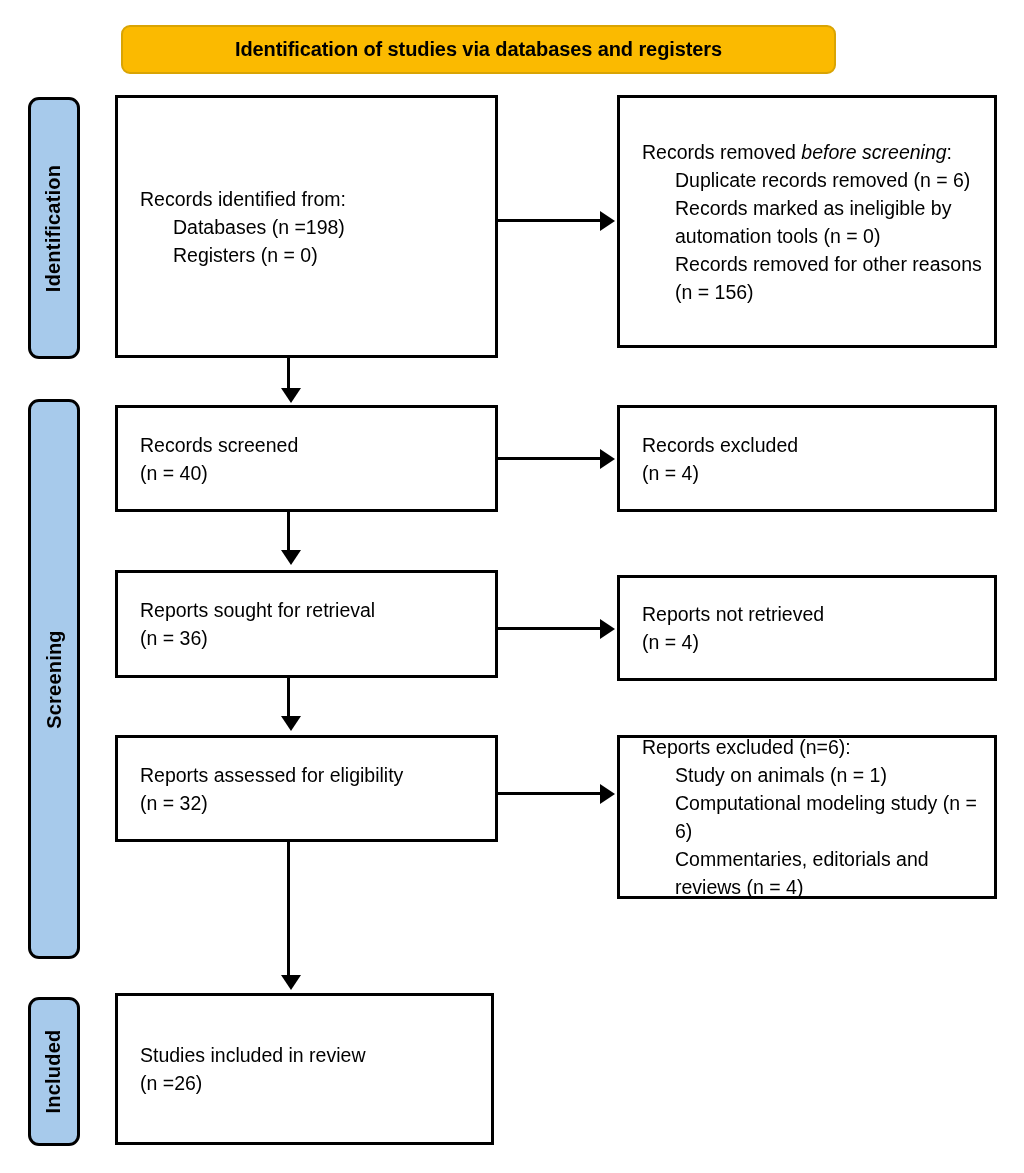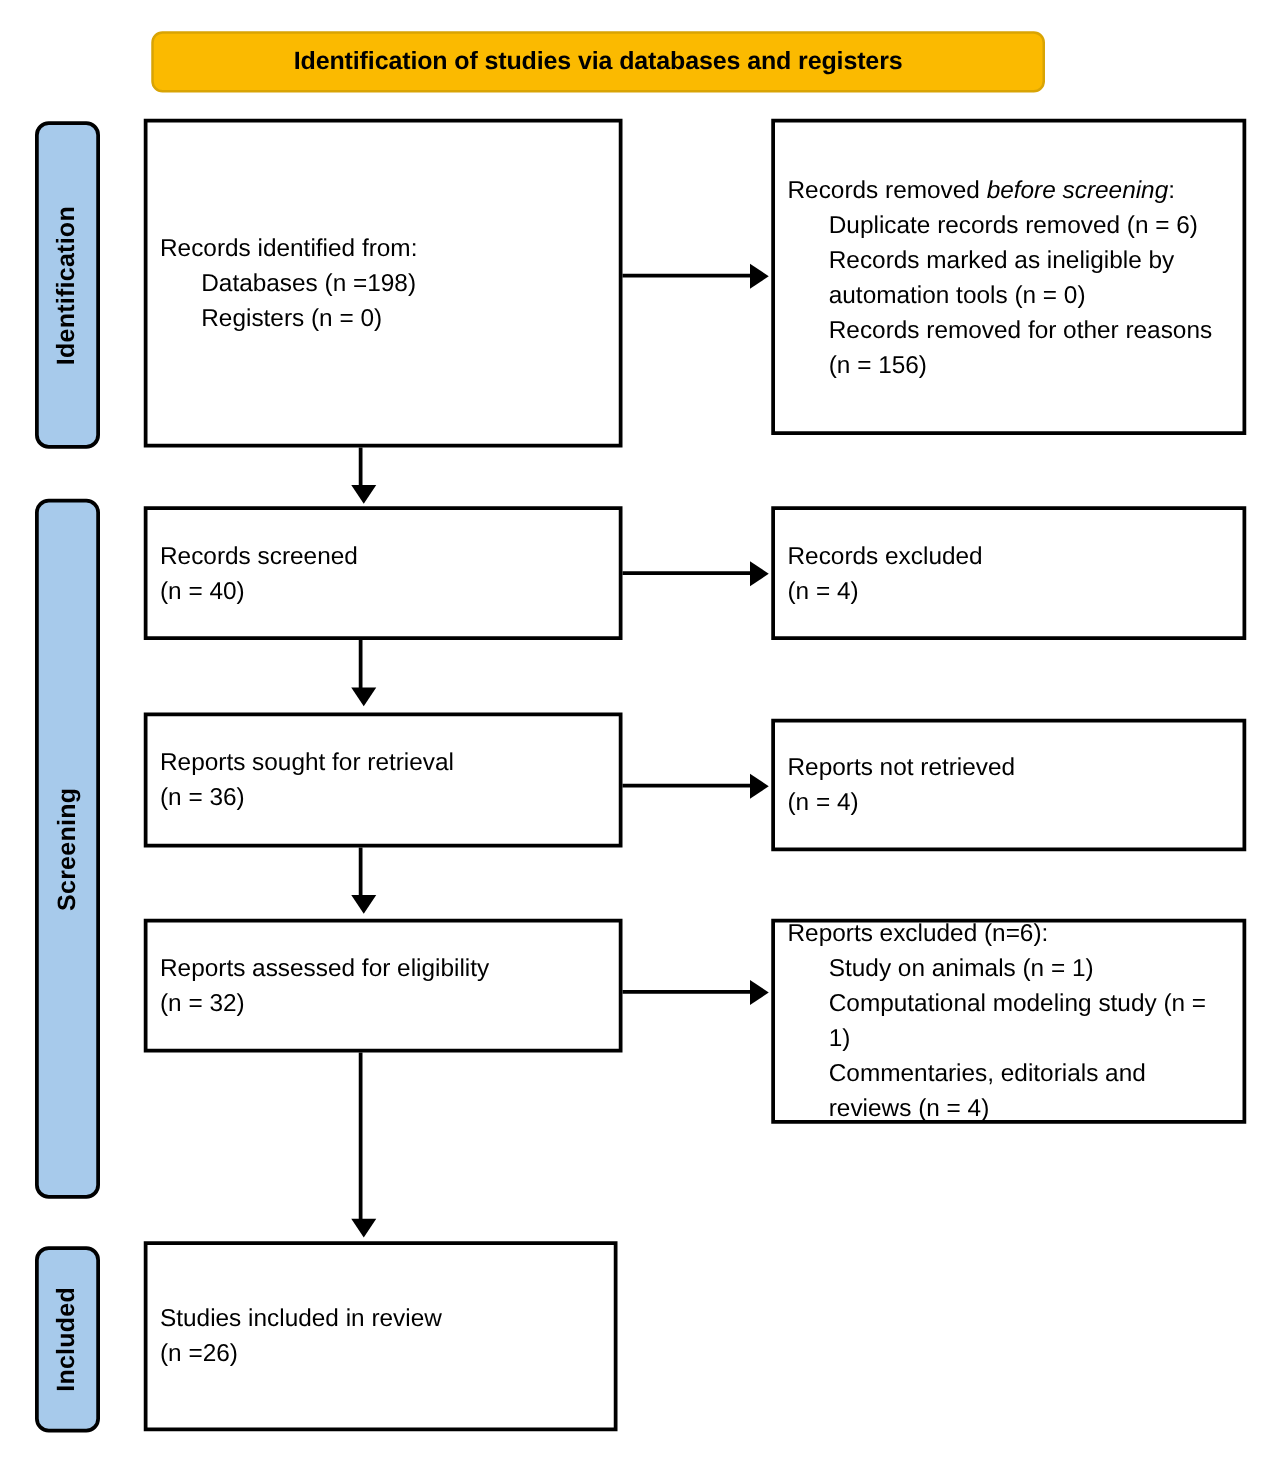--- a/index.html
+++ b/index.html
@@ -73,21 +73,21 @@
   
   .box {
     position: absolute;
     background: #ffffff;
     border: 3px solid #000000;
     box-sizing: border-box;
     display: flex;
     align-items: center;
   }
   .box-inner {
-    padding-left: 10px;
+    padding-left: 22px;
     padding-right: 12px;
     width: 100%;
     box-sizing: border-box;
   }
   .line {
     font-size: 19.5px;
     line-height: 28px;
     color: #000000;
     white-space: pre-wrap;
   }
@@ -223,21 +223,21 @@
     <div class="box-inner">
       <div class="line">Reports assessed for eligibility</div>
       <div class="line">(n = 32)</div>
     </div>
   </div>
 
   <div class="box" id="box-excluded-reps">
     <div class="box-inner">
       <div class="line">Reports excluded (n=6):</div>
       <div class="line indent">Study on animals (n = 1)</div>
-      <div class="line indent">Computational modeling study (n = 1)</div>
+      <div class="line indent">Computational modeling study (n = 6)</div>
       <div class="line indent">Commentaries, editorials and reviews (n = 4)</div>
     </div>
   </div>
 
   <div class="box" id="box-included">
     <div class="box-inner">
       <div class="line">Studies included in review</div>
       <div class="line">(n =26)</div>
     </div>
   </div>

